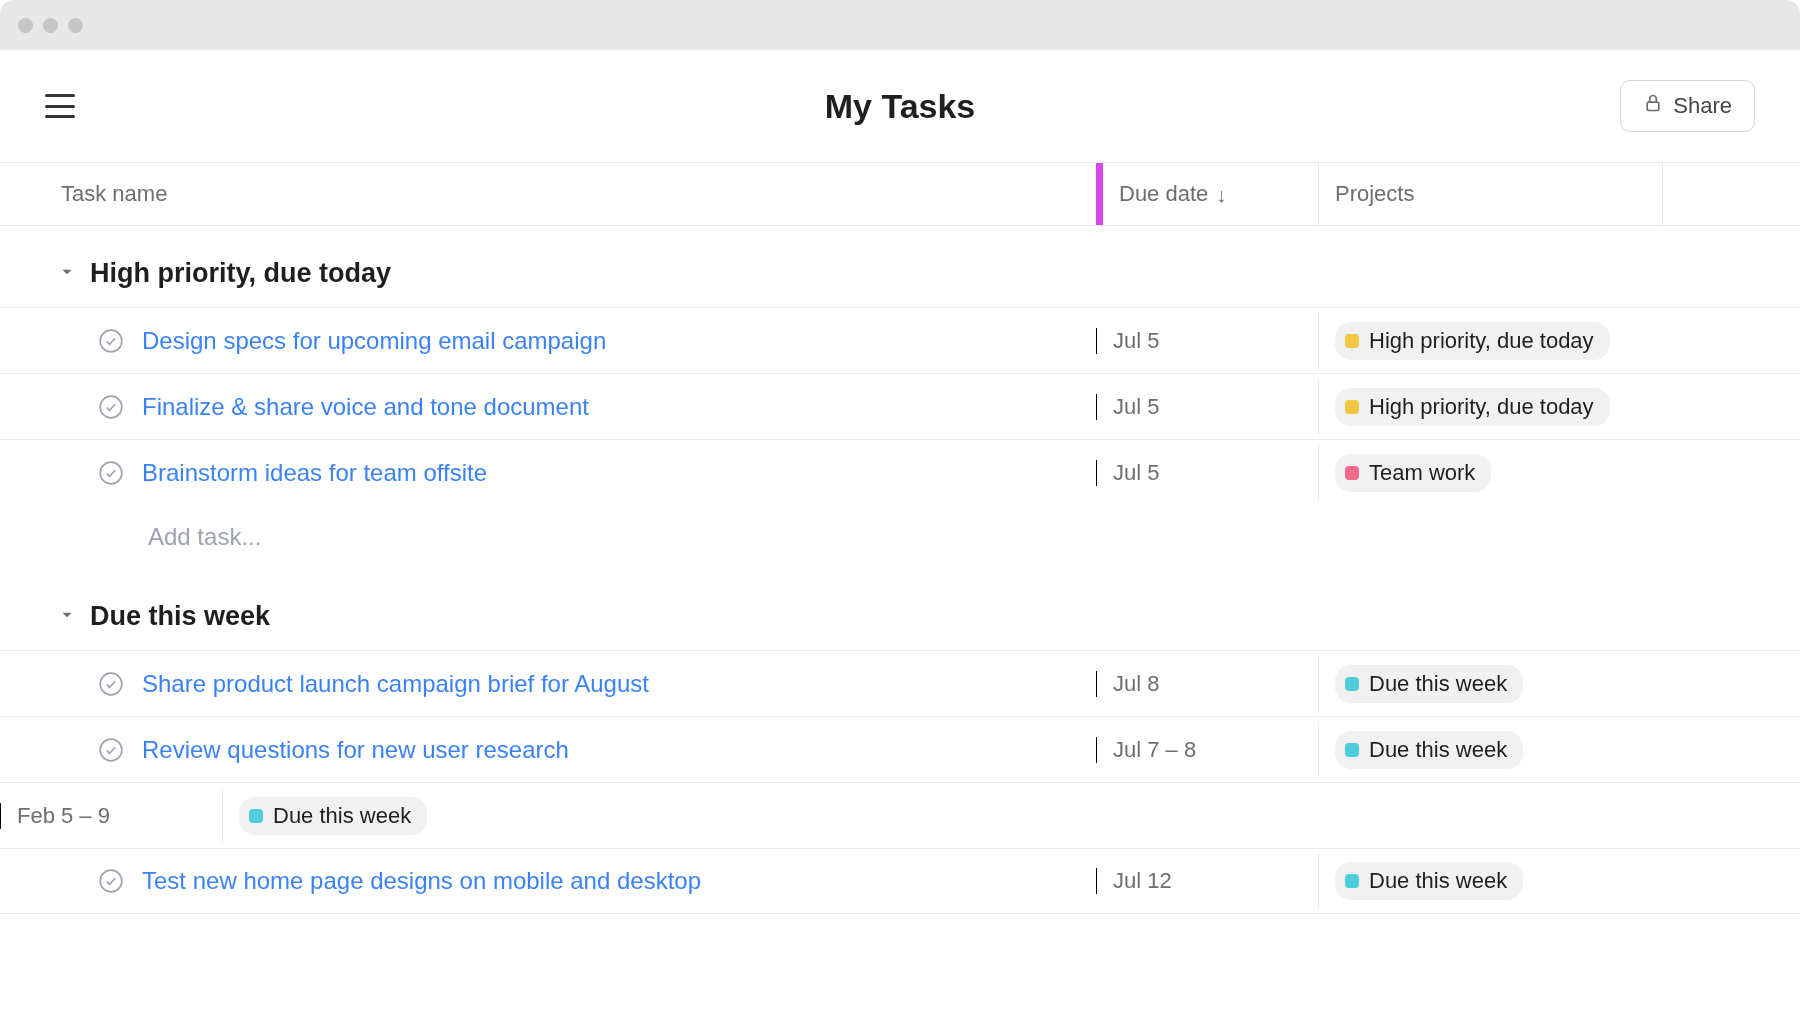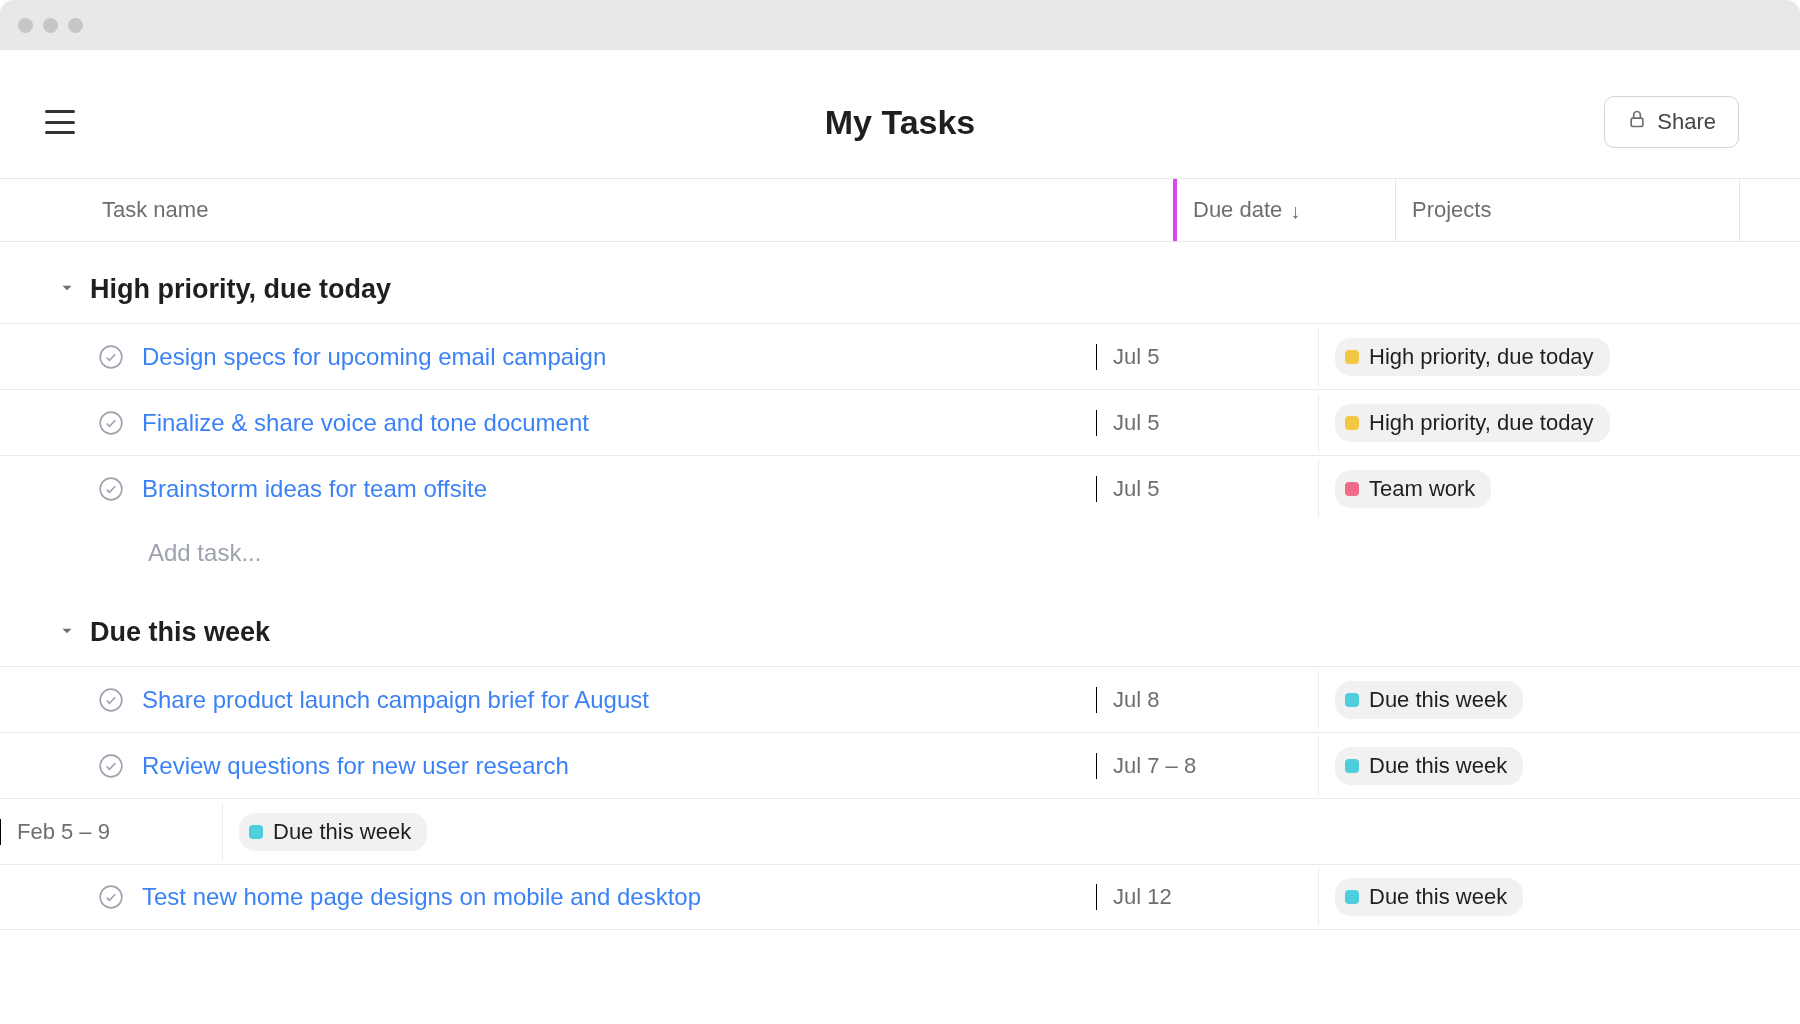--- a/index.html
+++ b/index.html
@@ -23,23 +23,22 @@
 .traffic-light {
   width: 15px;
   height: 15px;
   border-radius: 50%;
   background: #c6c6c6;
 }
 .content { padding: 0; }
 .header {
   display: flex;
   align-items: center;
-  padding: 30px 61px 30px 45px;
+  padding: 30px 45px 30px 45px;
   position: relative;
-  margin-top: 16px;
 }
 .hamburger {
   width: 30px;
   height: 24px;
   cursor: pointer;
   display: flex;
   flex-direction: column;
   justify-content: space-between;
 }
 .hamburger span {
@@ -68,22 +67,22 @@
   font-size: 22px;
   color: #444;
   cursor: pointer;
 }
 .share-btn svg { width: 20px; height: 20px; }
 .table-header {
   display: flex;
   border-top: 1px solid #e8e8e8;
   border-bottom: 1px solid #e8e8e8;
 }
-.col-task { flex: 0 0 1096px; padding: 18px 0 18px 61px; margin-left: 41px; }
-.col-due { flex: 0 0 222px; padding: 18px 0 18px 16px; border-left: 4px solid #d946ef; display:flex; align-items:flex-end; gap:8px;margin-left:36px; }
+.col-task { flex: 0 0 1096px; padding: 18px 0 18px 61px; }
+.col-due { flex: 0 0 222px; padding: 18px 0 18px 16px; border-left: 7px solid #d946ef; display:flex; align-items:flex-end; gap:8px; }
 .col-proj { flex: 0 0 344px; padding: 18px 0 18px 16px; border-left: 1px solid #e8e8e8; }
 .col-extra { flex: 1; border-left: 1px solid #e8e8e8; }
 .table-header .col-label { font-size: 22px; color: #6d6e6f; }
 .sort-arrow { font-size: 20px; color: #6d6e6f; }
 .section-header {
   display: flex;
   align-items: center;
   gap: 14px;
   padding: 32px 0 18px 58px;
 }

